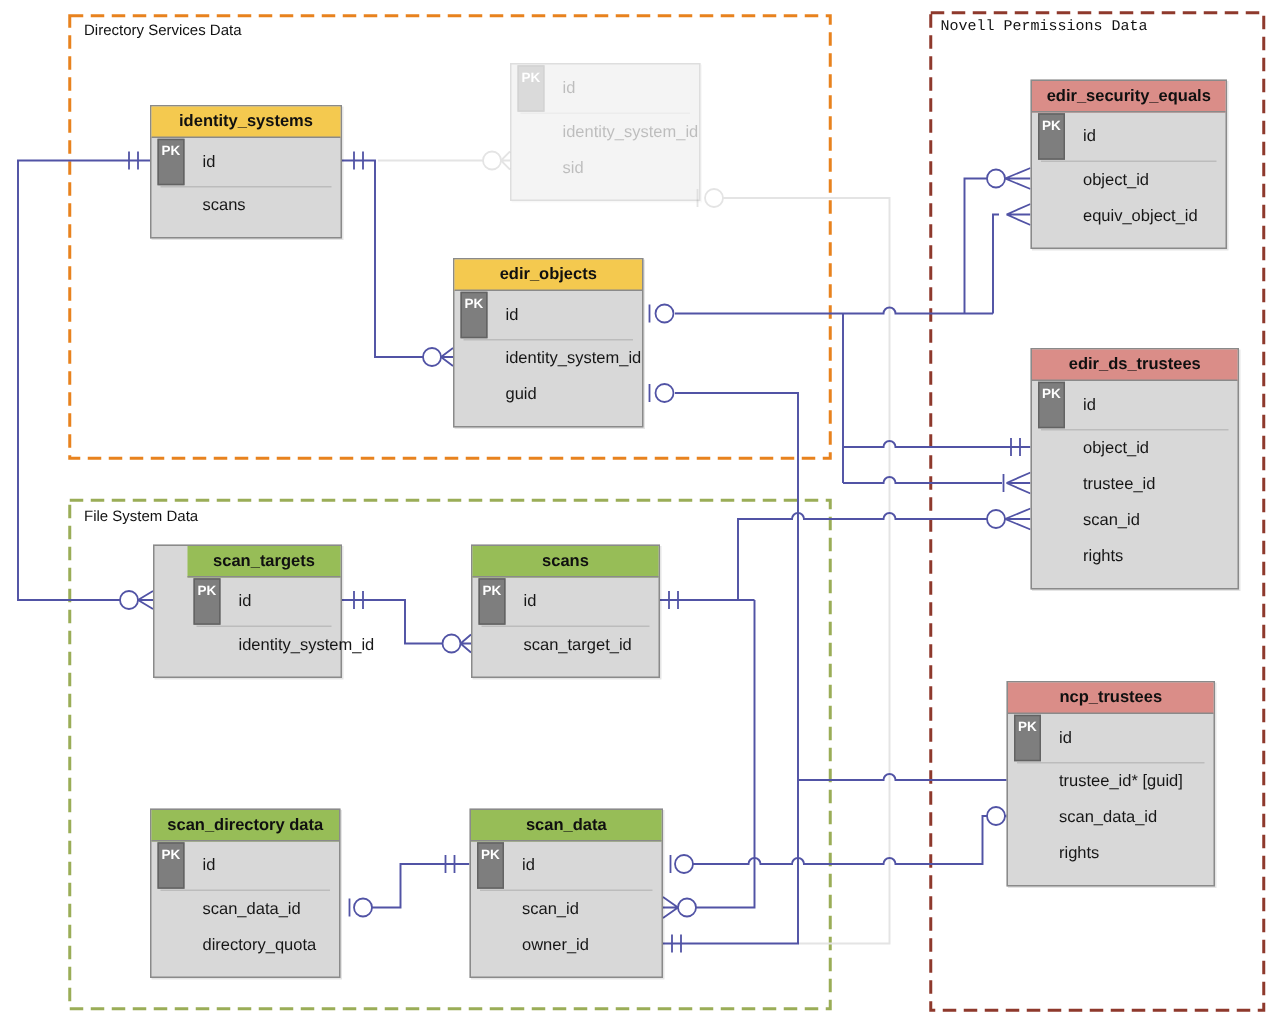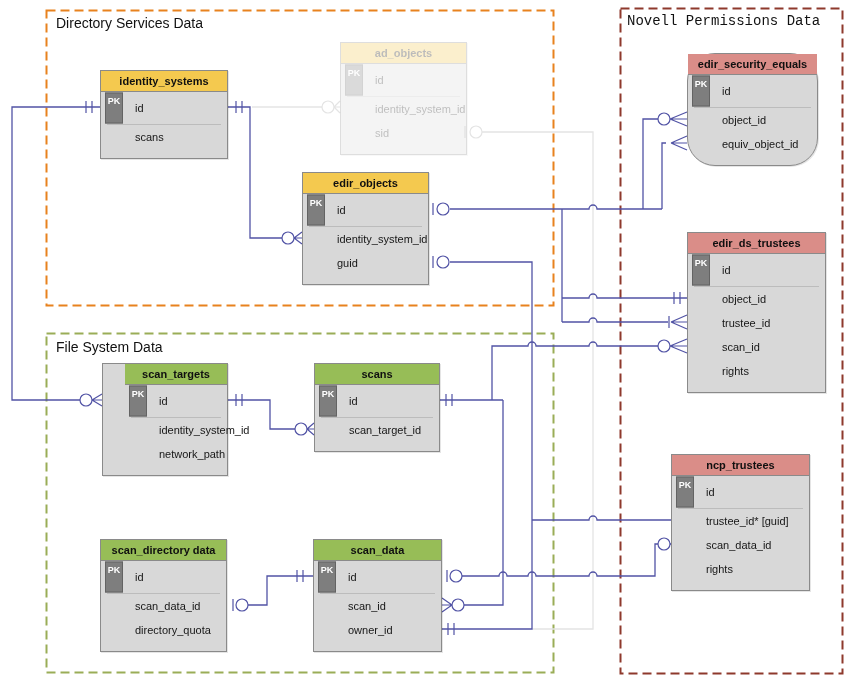--- a/index.html
+++ b/index.html
@@ -1,19 +1,19 @@
 <!DOCTYPE html>
 <html><head>
 <meta charset="utf-8">
 <style>
   html,body{margin:0;padding:0;background:#ffffff;}
   body{font-family:"Liberation Sans","DejaVu Sans",sans-serif;}
   #canvas{position:relative;width:855px;height:687px;background:#ffffff;overflow:hidden;}
   #wires{position:absolute;left:0;top:0;z-index:1;}
-  .group-label{position:absolute;z-index:3;font-size:14px;color:#111;white-space:nowrap;}
+  .group-label{position:absolute;z-index:3;font-size:10px;color:#111;white-space:nowrap;}
   #tables{position:absolute;left:0;top:0;width:100%;height:100%;z-index:2;}
   .tbl{position:absolute;background:#d8d8d8;border:1px solid #8a8a8a;box-shadow:1px 1px 0 rgba(0,0,0,0.10);box-sizing:border-box;}
   .tbl.ghost{opacity:0.28;}
   .tbl-header{height:20px;line-height:20px;border-bottom:1px solid #8a8a8a;font-size:11px;font-weight:bold;text-align:center;color:#101010;overflow:hidden;}
   .row{position:relative;font-size:11px;color:#161616;}
   .row.pk{height:32px;}
   .row.pk .fname{position:absolute;left:34px;top:50%;transform:translateY(-50%);}
   .pk-badge{position:absolute;left:4px;top:50%;transform:translateY(-50%);width:18px;height:31px;background:#7e7e7e;border:1px solid #636363;color:#ffffff;font-size:9px;font-weight:bold;text-align:center;line-height:15px;box-sizing:border-box;}
   .divider{height:0;border-top:1px solid #bcbcbc;margin:0 6px;}
   .row.attr{height:24px;line-height:24px;padding-left:34px;}
@@ -115,42 +115,41 @@
         <div class="tbl-header" style="background: rgb(244, 201, 79);">identity_systems</div>
         <div class="row pk">
           <span class="pk-badge">PK</span>
           <span class="fname">id</span>
         </div>
         <div class="divider"></div>
         <div class="row attr">scans</div>
         <div class="tbl-pad"></div>
       </div>
       <div class="tbl ghost" style="left: 340px; top: 42px; width: 127px;">
-        <div class="tbl-header" style="background: rgb(244, 201, 79);">ad_objects</div>
         <div class="row pk">
           <span class="pk-badge">PK</span>
           <span class="fname">id</span>
         </div>
         <div class="divider"></div>
         <div class="row attr">identity_system_id</div>
         <div class="row attr">sid</div>
         <div class="tbl-pad"></div>
       </div>
       <div class="tbl" style="left: 302px; top: 172px; width: 127px;">
         <div class="tbl-header" style="background: rgb(244, 201, 79);">edir_objects</div>
         <div class="row pk">
           <span class="pk-badge">PK</span>
           <span class="fname">id</span>
         </div>
         <div class="divider"></div>
         <div class="row attr">identity_system_id</div>
         <div class="row attr">guid</div>
         <div class="tbl-pad"></div>
       </div>
-      <div class="tbl" style="left: 687px; top: 53px; width: 131px; border-radius: 28px;">
+      <div class="tbl" style="left: 687px; top: 53px; width: 131px;">
         <div class="tbl-header" style="background: rgb(218, 141, 136);">edir_security_equals</div>
         <div class="row pk">
           <span class="pk-badge">PK</span>
           <span class="fname">id</span>
         </div>
         <div class="divider"></div>
         <div class="row attr">object_id</div>
         <div class="row attr">equiv_object_id</div>
         <div class="tbl-pad"></div>
       </div>
@@ -180,21 +179,20 @@
         <div class="tbl-pad"></div>
       </div>
       <div class="tbl" style="left: 102px; top: 363px; width: 126px; padding-left: 22px;">
         <div class="tbl-header" style="background: rgb(151, 189, 87);">scan_targets</div>
         <div class="row pk">
           <span class="pk-badge">PK</span>
           <span class="fname">id</span>
         </div>
         <div class="divider"></div>
         <div class="row attr">identity_system_id</div>
-        <div class="row attr">network_path</div>
         <div class="tbl-pad"></div>
       </div>
       <div class="tbl" style="left: 314px; top: 363px; width: 126px;">
         <div class="tbl-header" style="background: rgb(151, 189, 87);">scans</div>
         <div class="row pk">
           <span class="pk-badge">PK</span>
           <span class="fname">id</span>
         </div>
         <div class="divider"></div>
         <div class="row attr">scan_target_id</div>

